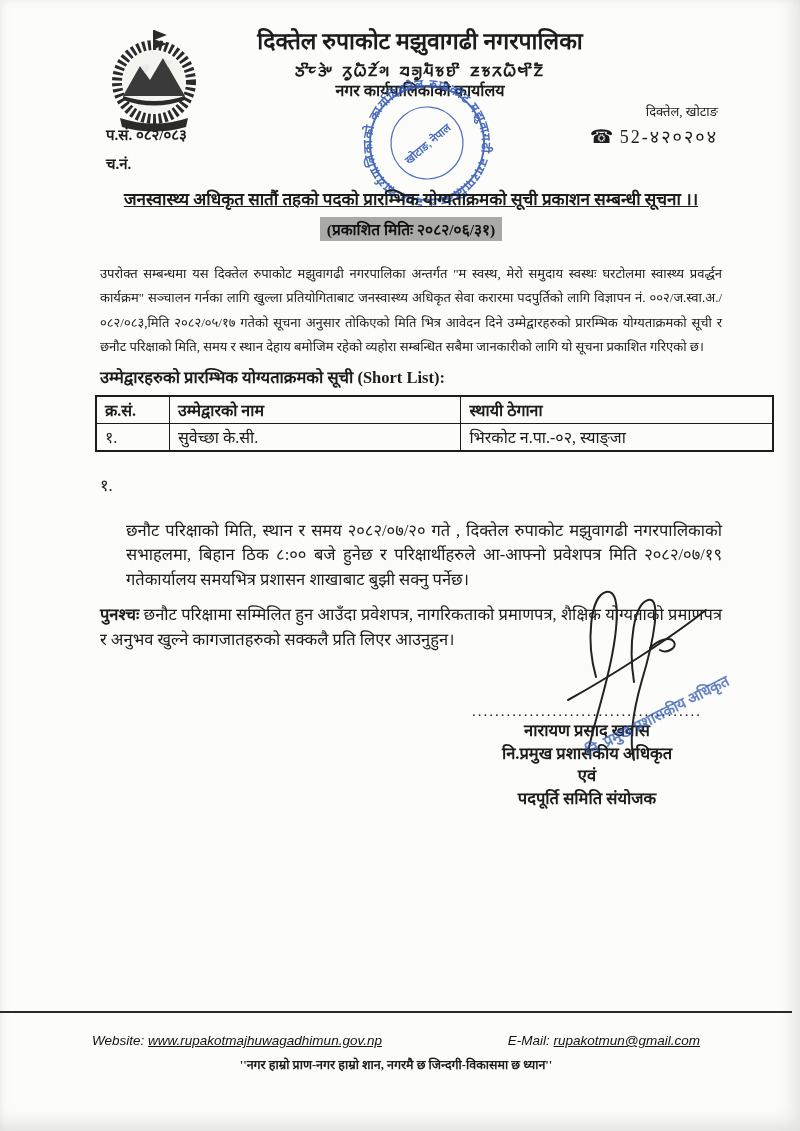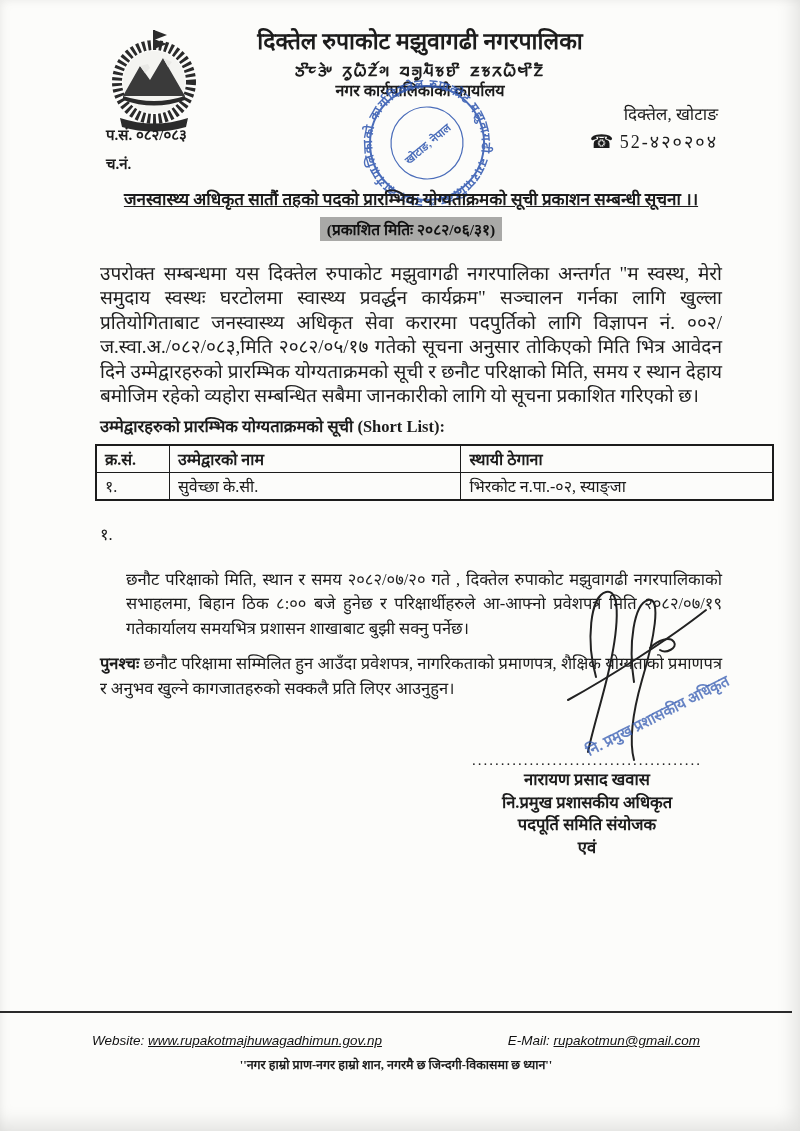--- a/index.html
+++ b/index.html
@@ -15,35 +15,35 @@
   .head-center { position:absolute; left:190px; top:28px; width:460px; text-align:center; }
   .muni-name { font-size:23px; font-weight:bold; line-height:1.25; }
   .muni-local { font-size:19px; font-weight:bold; letter-spacing:2px; line-height:1.3; font-family:"DejaVu Sans",sans-serif; }
   .office-name { font-size:16px; font-weight:bold; line-height:1.25; }
   .head-stamp {
     position:absolute; left:352px; top:68px; width:150px; height:150px;
     transform:rotate(-40deg); opacity:.85; pointer-events:none;
   }
   .refs { position:absolute; left:106px; top:121px; font-size:15px; font-weight:bold; line-height:1.9; }
   .contact { position:absolute; right:82px; top:102px; text-align:right; }
-  .contact .loc { font-size:17px; }
+  .contact .loc { font-size:13px; }
   .contact .phone { font-size:18px; letter-spacing:2px; margin-top:4px; }
   .phone-glyph { font-size:19px; letter-spacing:0; }
   
   .content { position:absolute; left:100px; top:188px; width:622px; }
   .notice-title {
     text-align:center; font-size:17px; font-weight:bold;
     text-decoration:underline; line-height:1.4;
   }
   .pubdate-wrap { text-align:center; margin-top:5px; }
   .pubdate {
     display:inline-block; background:#a9a9a7; color:#111;
     font-size:15.5px; font-weight:bold; padding:1px 7px;
   }
-  .body-par { margin-top:21px; font-size:19px; line-height:24.5px; text-align:justify; }
+  .body-par { margin-top:21px; font-size:13px; line-height:24.5px; text-align:justify; }
   .shortlist-heading { margin-top:5px; font-size:16.5px; font-weight:bold; }
   table.shortlist {
     margin-top:7px; margin-left:-5px; width:679px;
     border-collapse:collapse; border:2px solid #1c1c1c;
   }
   table.shortlist td, table.shortlist th {
     border:1px solid #1c1c1c; font-size:16px; padding:2px 8px; text-align:left;
   }
   table.shortlist th { font-weight:bold; }
   .col-sn { width:68px; }
@@ -156,22 +156,22 @@
       <div class="num">१.</div>
       <div class="ptext">छनौट परिक्षाको मिति, स्थान र समय २०८२/०७/२० गते , दिक्तेल रुपाकोट मझुवागढी नगरपालिकाको सभाहलमा, बिहान ठिक ८:०० बजे हुनेछ र परिक्षार्थीहरुले आ-आफ्नो प्रवेशपत्र मिति २०८२/०७/१९ गतेकार्यालय समयभित्र प्रशासन शाखाबाट बुझी सक्नु पर्नेछ।</div>
     </div>
 
     <p class="postscript"><b>पुनश्चः</b><span> छनौट परिक्षामा सम्मिलित हुन आउँदा प्रवेशपत्र, नागरिकताको प्रमाणपत्र, शैक्षिक योग्यताको प्रमाणपत्र र अनुभव खुल्ने कागजातहरुको सक्कलै प्रति लिएर आउनुहुन।</span></p>
 
     <div class="sig-block">
       <div class="sig-dots">........................................</div>
       <div class="sig-line">नारायण प्रसाद खवास</div>
       <div class="sig-line">नि.प्रमुख प्रशासकीय अधिकृत</div>
+      <div class="sig-line">एवं</div>
       <div class="sig-line">पदपूर्ति समिति संयोजक</div>
-      <div class="sig-line">एवं</div>
     </div>
   </div>
 
   <svg class="sig-svg" viewBox="0 0 200 190">
     <g fill="none" stroke="#222" stroke-width="2" stroke-linecap="round">
       <path d="M58,95 C48,60 52,14 68,10 C84,6 80,50 70,92 C64,118 54,150 50,170"></path>
       <path d="M96,100 C90,62 96,22 110,18 C124,14 116,58 104,98 C96,126 90,155 96,178"></path>
       <path d="M30,118 C70,96 130,58 168,28"></path>
       <path d="M112,66 C120,58 132,54 136,60 C140,66 128,72 122,68"></path>
     </g>

